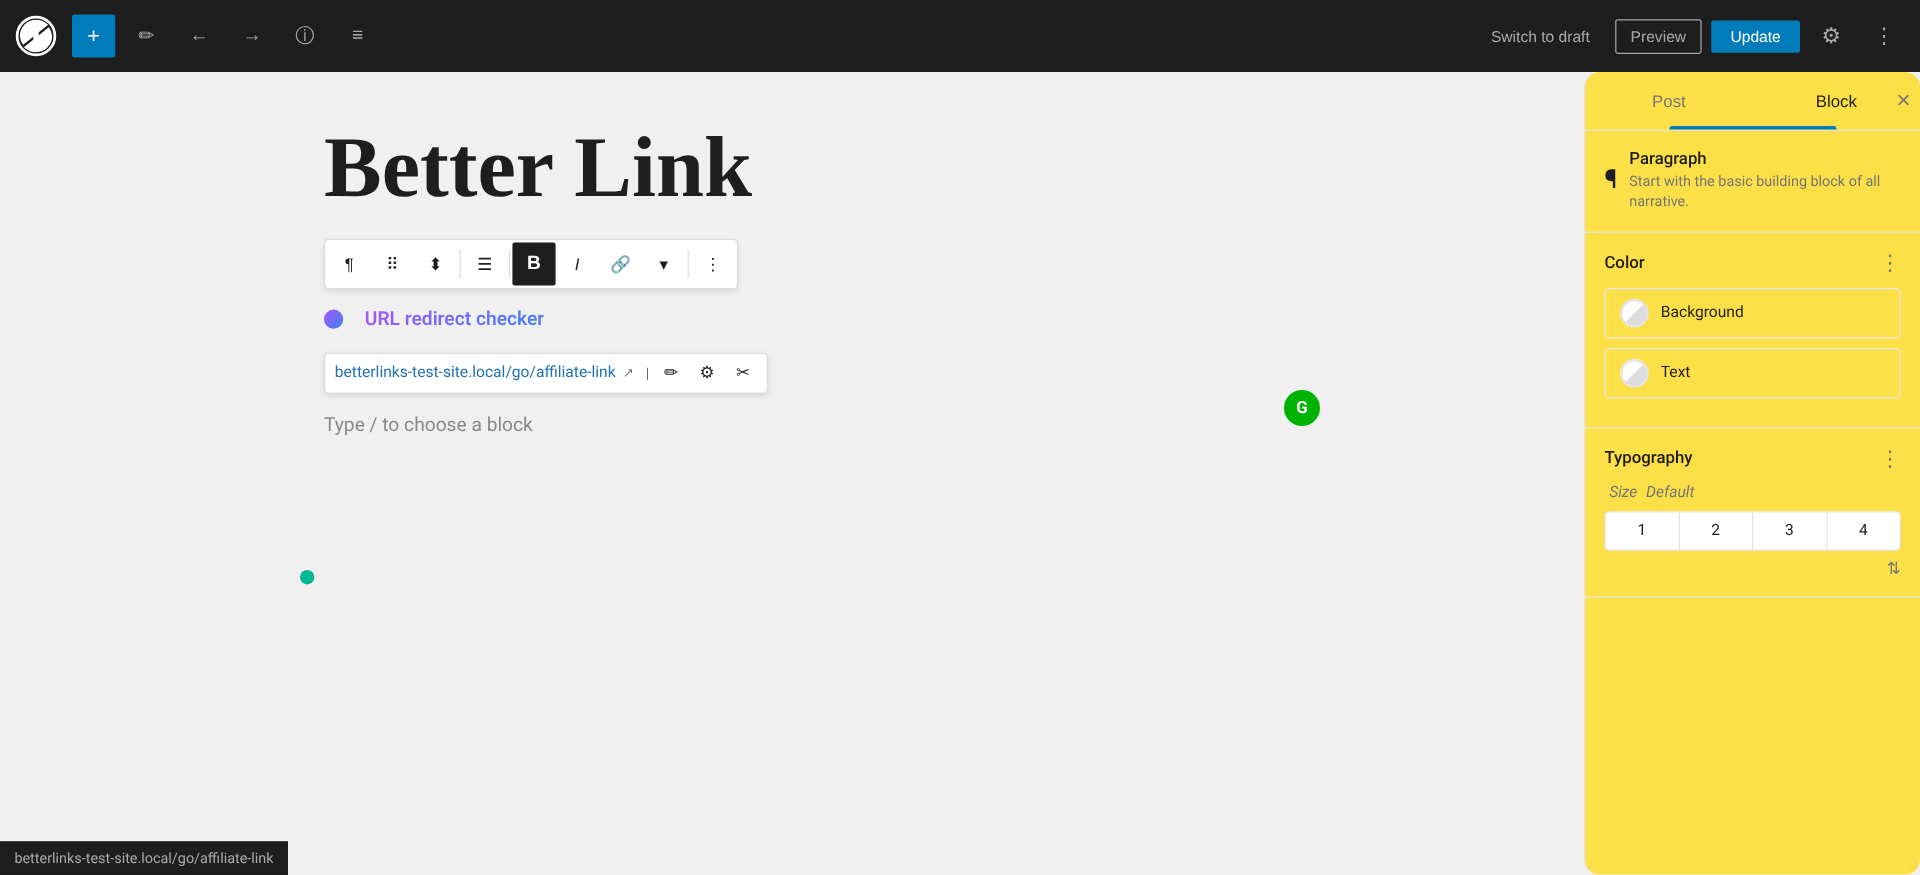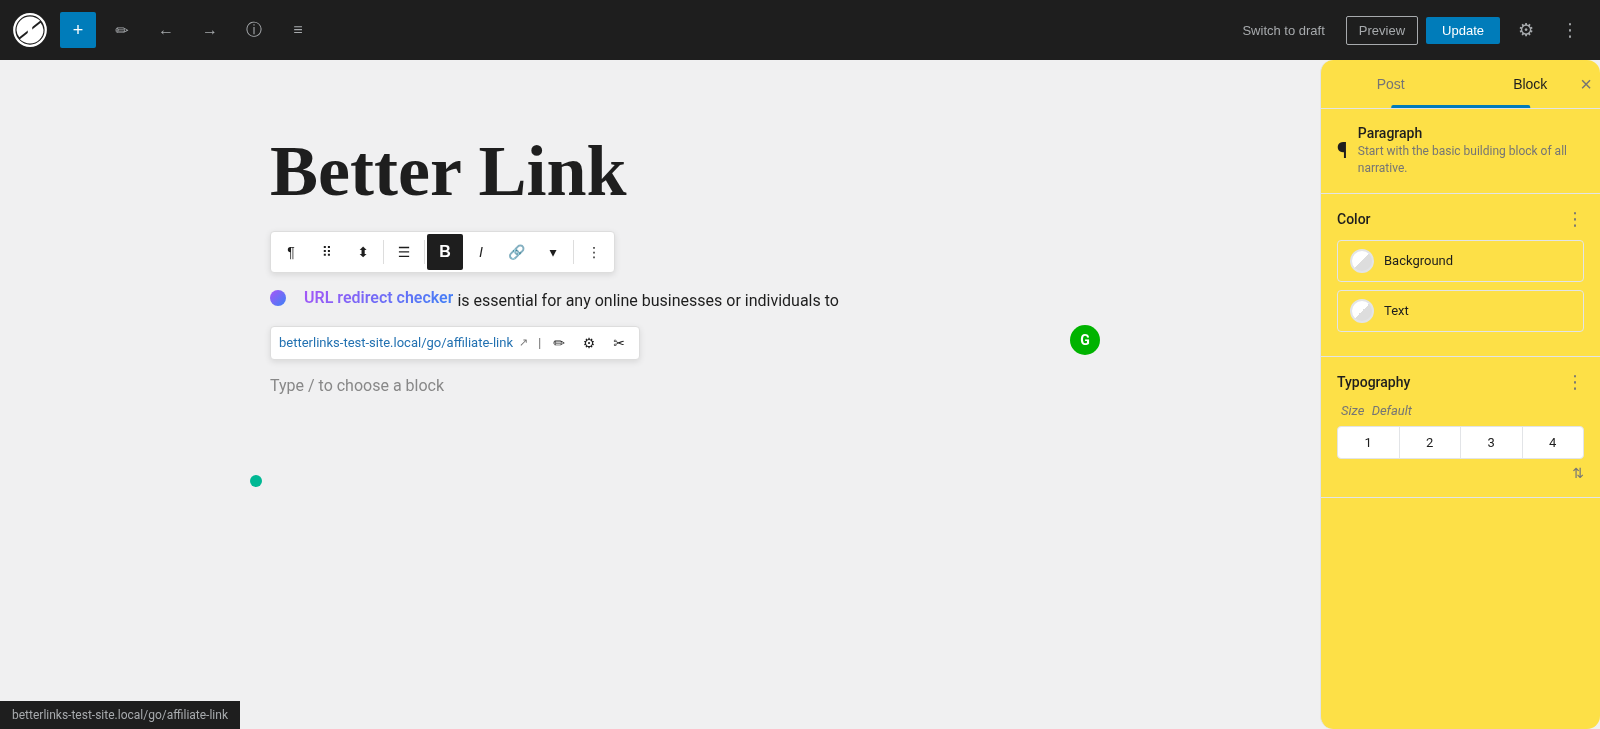--- a/index.html
+++ b/index.html
@@ -63,21 +63,21 @@
       display: flex; justify-content: center; padding: 40px 20px;
     }
     .editor-content {
       width: 100%; max-width: 780px; position: relative;
     }
 
     
     .post-title {
       font-size: 72px; font-weight: 700; color: #1e1e1e; line-height: 1.1;
       margin-bottom: 20px; font-family: Georgia, serif;
-      white-space: nowrap; overflow: hidden; margin-top: 32px;
+      white-space: nowrap; overflow: hidden;
     }
 
     
     .block-toolbar {
       display: flex; align-items: center; background: #fff;
       border: 1px solid #ddd; border-radius: 4px; padding: 2px;
       margin-bottom: 12px; width: fit-content; box-shadow: 0 2px 6px rgba(0,0,0,0.1);
     }
     .toolbar-sep {
       width: 1px; background: #ddd; height: 24px; margin: 0 2px;
@@ -294,21 +294,20 @@
         <button class="toolbar-btn">▾</button>
         <div class="toolbar-sep"></div>
         <button class="toolbar-btn">⋮</button>
       </div>
 
       <div class="paragraph-block">
         <span style="display:inline-flex;align-items:center;gap:16px;">
           <span style="width:16px;height:16px;display:inline-block;background:linear-gradient(135deg,#a855f7,#3b82f6);border-radius:50%;vertical-align:middle;margin-right:2px;"></span>
           <span class="link-text">URL redirect checker</span>
         </span>
-        <span> is essential for any online businesses or individuals to</span>
       </div>
 
       <div class="link-popup">
         <a href="#">betterlinks-test-site.local/go/affiliate-link</a>
         <span style="font-size:11px;color:#777;">↗</span>
         <span class="cursor-indicator">|</span>
         <div class="link-popup-icon">✏</div>
         <div class="link-popup-icon">⚙</div>
         <div class="link-popup-icon">✂</div>
       </div>

